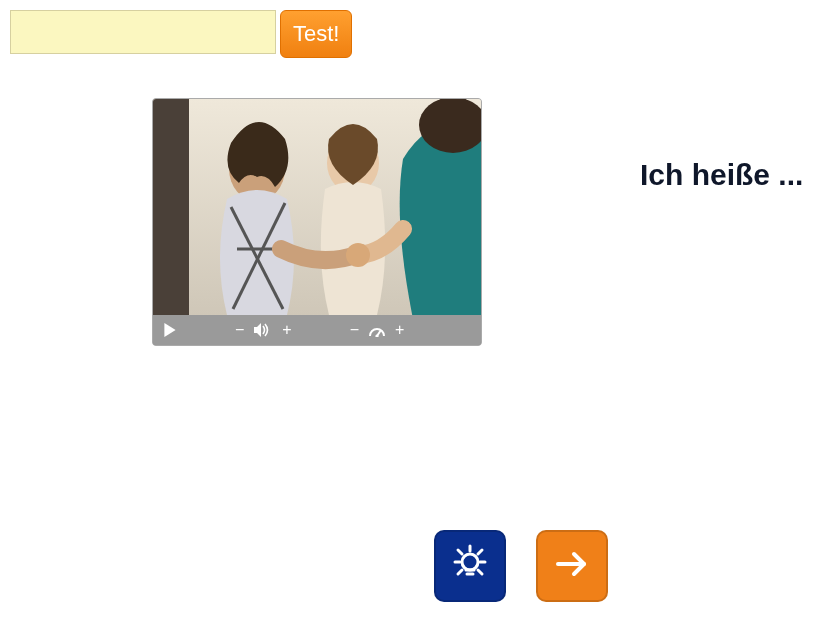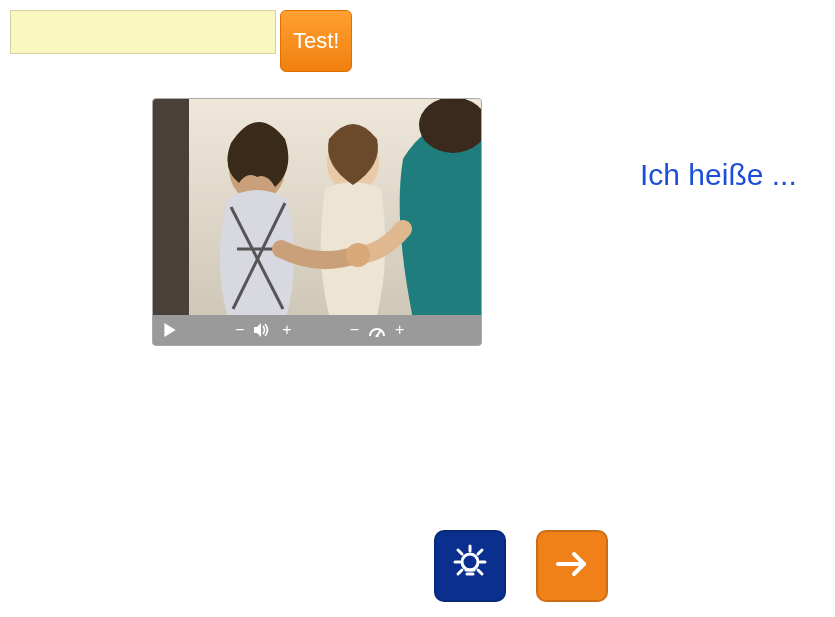--- a/index.html
+++ b/index.html
@@ -25,21 +25,21 @@
     width: 266px;
     height: 44px;
     border: 1px solid #d6d0a0;
     background: #fbf7c0;
     font-size: 20px;
     padding: 4px 8px;
     color: #333;
     outline: none;
   }
   .test-btn {
-    height: 62px;
+    height: 48px;
     padding: 0 12px;
     font-size: 22px;
     color: #fff;
     background: linear-gradient(#ffa030, #f08010);
     border: 1px solid #e07000;
     border-radius: 6px;
     margin-left: 4px;
     cursor: pointer;
   }
 
@@ -75,22 +75,23 @@
   .ctrl-group { display:flex; align-items:center; gap:10px; }
   .ctrl-icon { display:inline-flex; align-items:center; justify-content:center; cursor:pointer; }
   .ctrl-spacer { flex: 0 0 30px; }
 
   
   .prompt {
     position: absolute;
     top: 158px;
     left: 640px;
     font-size: 30px;
-    color: #1d4ed8;
+    color: #0f172a;
     white-space: nowrap;
+    font-weight: bold;
   }
 
   
   .bottom-row {
     position: absolute;
     top: 530px;
     left: 434px;
     display: flex;
     gap: 30px;
   }

